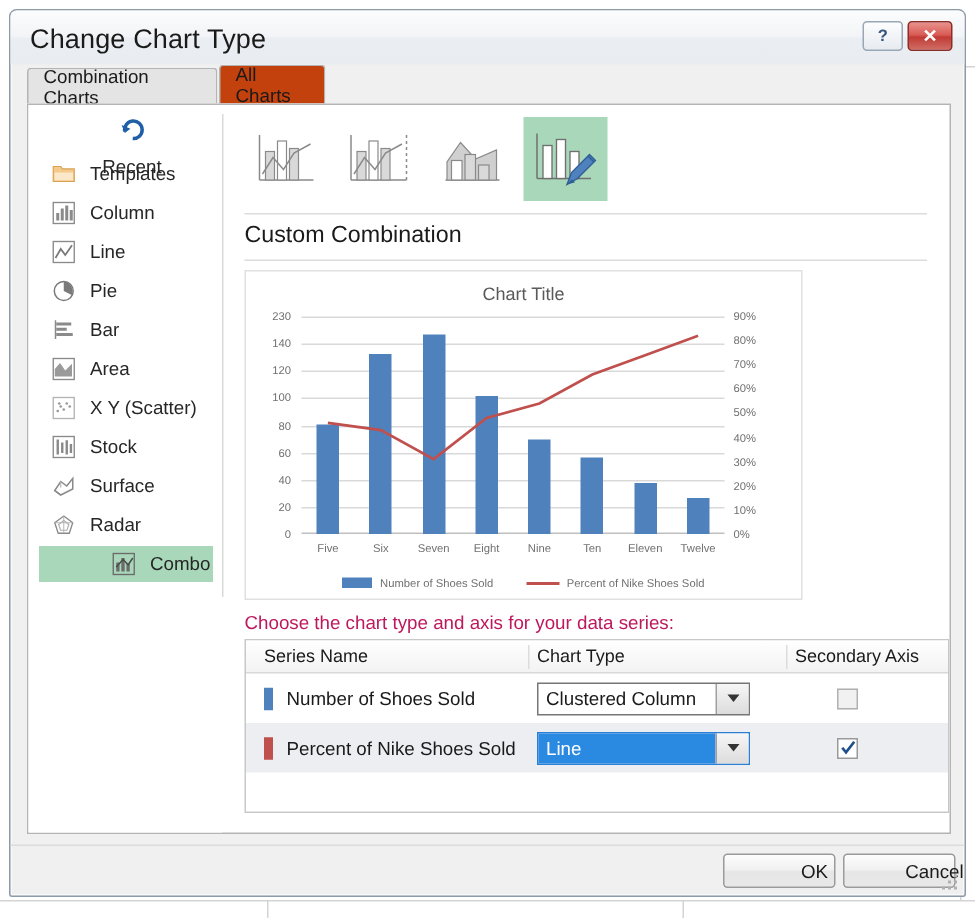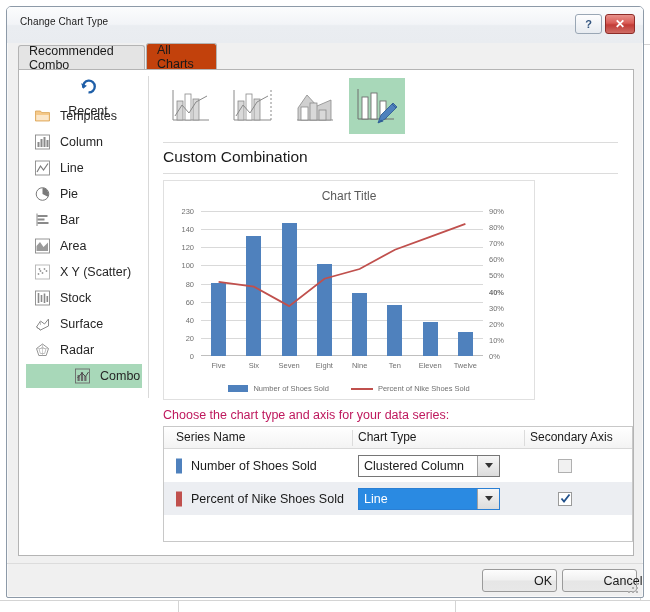--- a/index.html
+++ b/index.html
@@ -24,21 +24,21 @@
     border-radius:5px 5px 2px 2px;
     box-shadow: 0 0 0 1px rgba(255,255,255,0.6) inset;
   }
   .titlebar {
     position:absolute; left:0; top:0; right:0; height:36px;
     background: linear-gradient(180deg,#fbfcfd 0%, #f2f4f7 48%, #eaedf1 52%, #e9ecf0 100%);
     border-radius:4px 4px 0 0;
   }
   .title-text {
     position:absolute; left:13px; top:9px;
-    font-size:10px; color:#1a1a1a; letter-spacing:0.1px;
+    font-size:18px; color:#1a1a1a; letter-spacing:0.1px;
   }
   .btn-help {
     position:absolute; right:41px; top:7px; width:27px; height:20px;
     background: linear-gradient(180deg,#fdfdfe,#e7ebf0);
     border:1px solid #9aa7b5; border-radius:3px;
     display:flex; align-items:center; justify-content:center;
     font-size:11px; color:#33557f; font-weight:bold;
   }
   .btn-close {
     position:absolute; right:8px; top:7px; width:30px; height:20px;
@@ -182,21 +182,21 @@
 
   <div class="dialog">
 
     <div class="titlebar">
       <div class="title-text">Change Chart Type</div>
       <div class="btn-help">?</div>
       <div class="btn-close">✕</div>
     </div>
 
     <div class="tabstrip">
-      <div class="tab inactive" style="left:11px;width:127px;">Recommended Combo</div>
+      <div class="tab inactive" style="left:11px;width:127px;">Combination Charts</div>
       <div class="tab active" style="left:139px;width:71px;">All Charts</div>
     </div>
 
     <div class="panel">
 
       <div class="sidebar">
         <div class="sidebar-divider"></div>
 
         <div class="side-item" style="top:8px;flex-direction:column;">
           <svg class="side-ico" viewBox="0 0 16 16">
@@ -404,21 +404,21 @@
               <div class="ylab ylab-l" style="left: 2px; width: 28px; text-align: right; top: 84.375px;">100</div>
               <div class="ylab ylab-l" style="left: 2px; width: 28px; text-align: right; top: 66.25px;">120</div>
               <div class="ylab ylab-l" style="left: 2px; width: 28px; text-align: right; top: 48.125px;">140</div>
               <div class="ylab ylab-l" style="left: 2px; width: 28px; text-align: right; top: 30px;">230</div>
             </div>
           <div id="ylabs-right">
               <div class="ylab ylab-r" style="left: 325px; top: 175px;">0%</div>
               <div class="ylab ylab-r" style="left: 325px; top: 158.889px;">10%</div>
               <div class="ylab ylab-r" style="left: 325px; top: 142.778px;">20%</div>
               <div class="ylab ylab-r" style="left: 325px; top: 126.667px;">30%</div>
-              <div class="ylab ylab-r" style="left: 325px; top: 110.556px; font-weight: bold;">40%</div>
+              <div class="ylab ylab-r" style="left: 325px; top: 110.556px;">40%</div>
               <div class="ylab ylab-r" style="left: 325px; top: 94.4444px;">50%</div>
               <div class="ylab ylab-r" style="left: 325px; top: 78.3333px;">60%</div>
               <div class="ylab ylab-r" style="left: 325px; top: 62.2222px;">70%</div>
               <div class="ylab ylab-r" style="left: 325px; top: 46.1111px;">80%</div>
               <div class="ylab ylab-r" style="left: 325px; top: 30px;">90%</div>
             </div>
           <div id="xlabs">
               <div class="xlab" style="left: 54.625px; top: 180px;">Five</div>
               <div class="xlab" style="left: 89.875px; top: 180px;">Six</div>
               <div class="xlab" style="left: 125.125px; top: 180px;">Seven</div>

